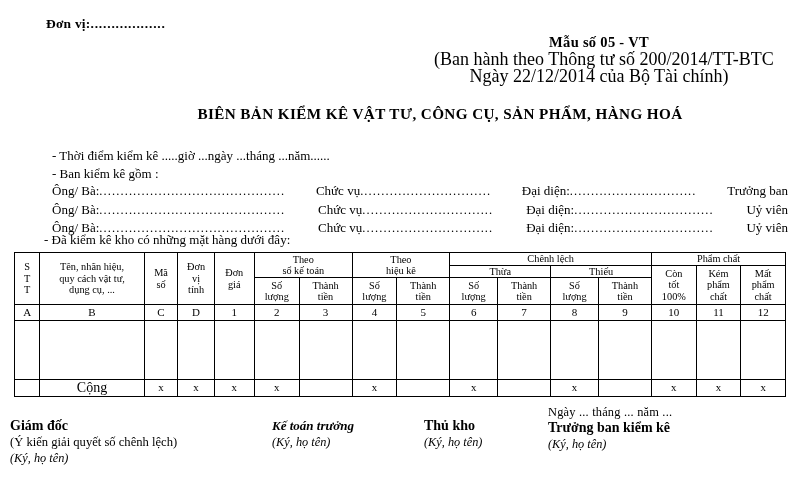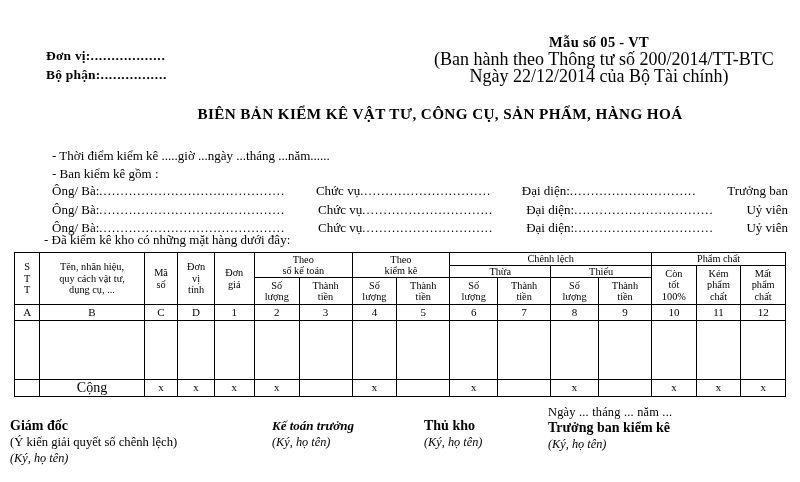--- a/index.html
+++ b/index.html
@@ -25,21 +25,20 @@
     height: 72px;
   }
   .unit-block {
     position: absolute;
     left: 46px;
     top: 4px;
     font-size: 13.5px;
     font-weight: bold;
     line-height: 19px;
     letter-spacing: .2px;
-    margin-top: 32px;
   }
   .unit-line { white-space: nowrap; }
   .dots-in { letter-spacing: .8px; font-weight: bold; }
 
   .form-ref {
     position: absolute;
     right: 36px;
     top: 0px;
     width: 330px;
     text-align: center;
@@ -175,23 +174,20 @@
   #sig-head     { left: 548px; top: 0px;  width: 240px; }
   .date-line { font-size: 12.4px; letter-spacing: .2px; }
 </style>
 </head>
 <body>
 
 <div class="top-block">
   <div class="unit-block">
     <div class="unit-line">
       <span>Đơn vị:</span><span class="dots-in">..................</span>
-    </div>
-    <div class="unit-line">
-      <span>Bộ phận:</span><span class="dots-in">................</span>
     </div>
   </div>
 
   <div class="form-ref">
     <div class="ref-title">Mẫu số 05 - VT</div>
     <div class="ref-sub">(Ban hành theo Thông tư số 200/2014/TT-BTC</div>
     <div class="ref-sub">Ngày 22/12/2014 của Bộ Tài chính)</div>
   </div>
 </div>
 
@@ -277,21 +273,21 @@
       <td rowspan="3">
         <div>Đơn</div>
         <div>giá</div>
       </td>
       <td class="grp hdr-tall" colspan="2" rowspan="2">
         <div>Theo</div>
         <div>sổ kế toán</div>
       </td>
       <td class="grp hdr-tall" colspan="2" rowspan="2">
         <div>Theo</div>
-        <div>kiểm kê</div>
+        <div>hiệu kê</div>
       </td>
       <td class="grp" colspan="4">Chênh lệch</td>
       <td class="grp" colspan="3">Phẩm chất</td>
     </tr>
 
     <tr>
       <td colspan="2">Thừa</td>
       <td colspan="2">Thiếu</td>
       <td rowspan="2">
         <div>Còn</div>

